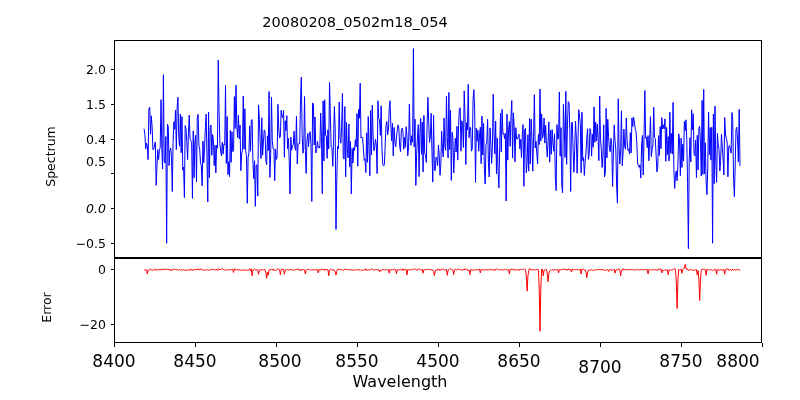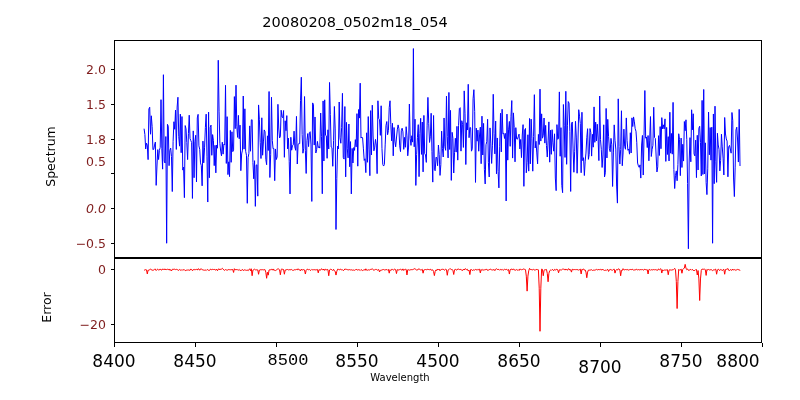--- a/index.html
+++ b/index.html
@@ -5,28 +5,28 @@
   html,body{margin:0;padding:0;background:#ffffff;}
   body{width:800px;height:400px;overflow:hidden;
        font-family:"DejaVu Sans","Liberation Sans",sans-serif;color:#000;}
   #figure{position:relative;width:800px;height:400px;background:#ffffff;}
   #plot-title{position:absolute;left:0;top:14px;width:710px;text-align:center;
               font-size:14.5px;color:#000;letter-spacing:0px;}
   .axes-frame{position:absolute;box-sizing:border-box;border:1.1px solid #000;background:#fff;}
   #spectrum-axes{left:114px;top:40px;width:648px;height:218px;}
   #error-axes{left:114px;top:258px;width:648px;height:85px;}
   .plot-svg{position:absolute;left:0;top:0;width:100%;height:100%;display:block;}
-  .ytick-label{position:absolute;text-align:right;font-size:12.5px;color:#7f1d1d;
+  .ytick-label{position:absolute;text-align:right;font-size:12.5px;color:#000000;
                transform:translateY(-50%);width:60px;}
   .xtick-label{position:absolute;font-size:17px;color:#000;
                transform:translateX(-50%);white-space:nowrap;}
   .tick-mark{position:absolute;background:#000;}
   .ytick-mark{width:3.5px;height:1.1px;left:-3.5px;}
   .xtick-mark{height:3.5px;width:1.1px;top:0px;}
-  #xaxis-label{position:absolute;left:0;top:372px;width:800px;text-align:center;font-size:10px;}
+  #xaxis-label{position:absolute;left:0;top:372px;width:800px;text-align:center;font-size:16px;}
   .yaxis-label{position:absolute;font-size:12.5px;white-space:nowrap;
                transform-origin:50% 50%;}
   #spectrum-yaxis-label{left:-10px;top:149px;width:120px;text-align:center;
                         transform:rotate(-90deg);}
   #error-yaxis-label{left:-14px;top:300px;width:120px;text-align:center;
                      transform:rotate(-90deg);}
 </style>
 </head>
 <body>
 
@@ -47,39 +47,39 @@
   </div>
 
   <div id="spectrum-yticks">
       <div class="tick-mark ytick-mark" style="left: 110.5px; top: 242.7px;"></div>
       <div class="ytick-label" style="left: 46px; top: 242.7px;">−0.5</div>
       <div class="tick-mark ytick-mark" style="left: 110.5px; top: 208px;"></div>
       <div class="ytick-label" style="left: 46px; top: 208px; font-style: italic;">0.0</div>
       <div class="tick-mark ytick-mark" style="left: 110.5px; top: 173.3px;"></div>
       <div class="ytick-label" style="left: 46px; top: 161px;">0.5</div>
       <div class="tick-mark ytick-mark" style="left: 110.5px; top: 138.6px;"></div>
-      <div class="ytick-label" style="left: 46px; top: 138.6px;">1.8</div>
+      <div class="ytick-label" style="left: 46px; top: 138.6px;">0.4</div>
       <div class="tick-mark ytick-mark" style="left: 110.5px; top: 103.9px;"></div>
       <div class="ytick-label" style="left: 46px; top: 103.9px; text-align: right;">1.5</div>
       <div class="tick-mark ytick-mark" style="left: 110.5px; top: 69.2px;"></div>
       <div class="ytick-label" style="left: 46px; top: 69.2px;">2.0</div>
     </div>
   <div id="error-yticks">
       <div class="tick-mark ytick-mark" style="left: 110.5px; top: 269px;"></div>
       <div class="ytick-label" style="left: 46px; top: 269px;">0</div>
       <div class="tick-mark ytick-mark" style="left: 110.5px; top: 323.8px;"></div>
       <div class="ytick-label" style="left: 46px; top: 323.8px;">−20</div>
     </div>
   <div id="xticks">
       <div class="tick-mark xtick-mark" style="left: 114px; top: 343px;"></div>
       <div class="xtick-label" style="left: 114px; top: 351px;">8400</div>
       <div class="tick-mark xtick-mark" style="left: 195px; top: 343px;"></div>
       <div class="xtick-label" style="left: 195px; top: 351px;">8450</div>
       <div class="tick-mark xtick-mark" style="left: 276px; top: 343px;"></div>
-      <div class="xtick-label" style="left: 288px; top: 351px; font-family: Liberation Mono, monospace;">8500</div>
+      <div class="xtick-label" style="left: 280px; top: 351px;">8500</div>
       <div class="tick-mark xtick-mark" style="left: 357px; top: 343px;"></div>
       <div class="xtick-label" style="left: 357px; top: 351px;">8550</div>
       <div class="tick-mark xtick-mark" style="left: 438px; top: 343px;"></div>
       <div class="xtick-label" style="left: 438px; top: 351px;">4500</div>
       <div class="tick-mark xtick-mark" style="left: 519px; top: 343px;"></div>
       <div class="xtick-label" style="left: 519px; top: 351px;">8650</div>
       <div class="tick-mark xtick-mark" style="left: 600px; top: 343px;"></div>
       <div class="xtick-label" style="left: 600px; top: 357px;">8700</div>
       <div class="tick-mark xtick-mark" style="left: 681px; top: 343px;"></div>
       <div class="xtick-label" style="left: 681px; top: 351px;">8750</div>

